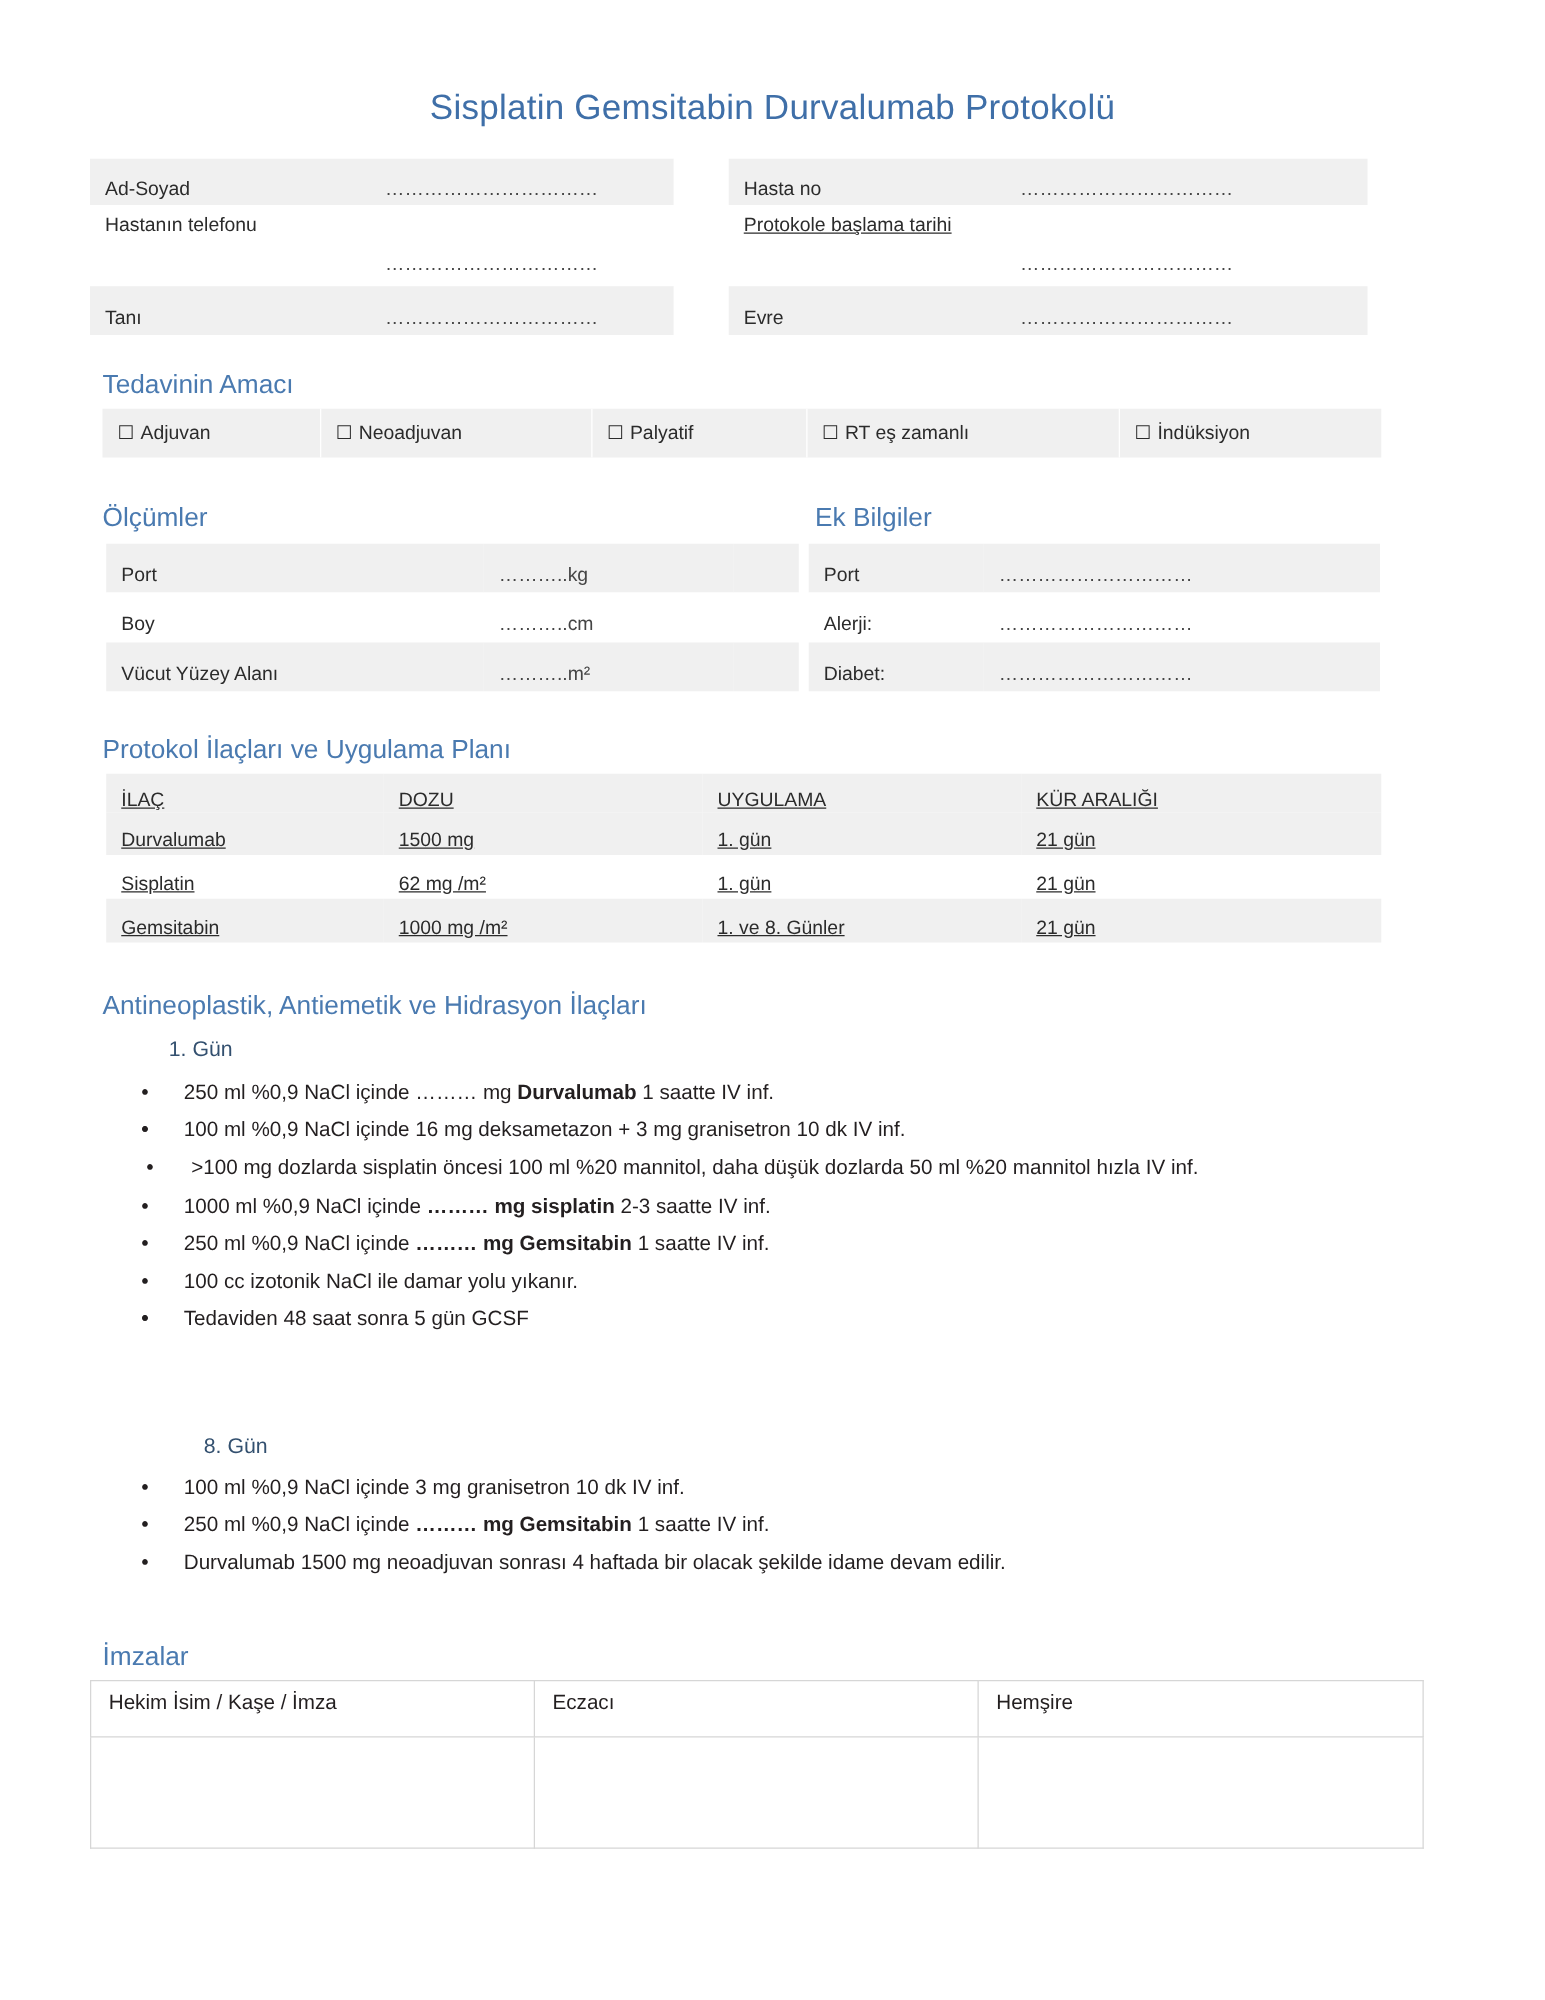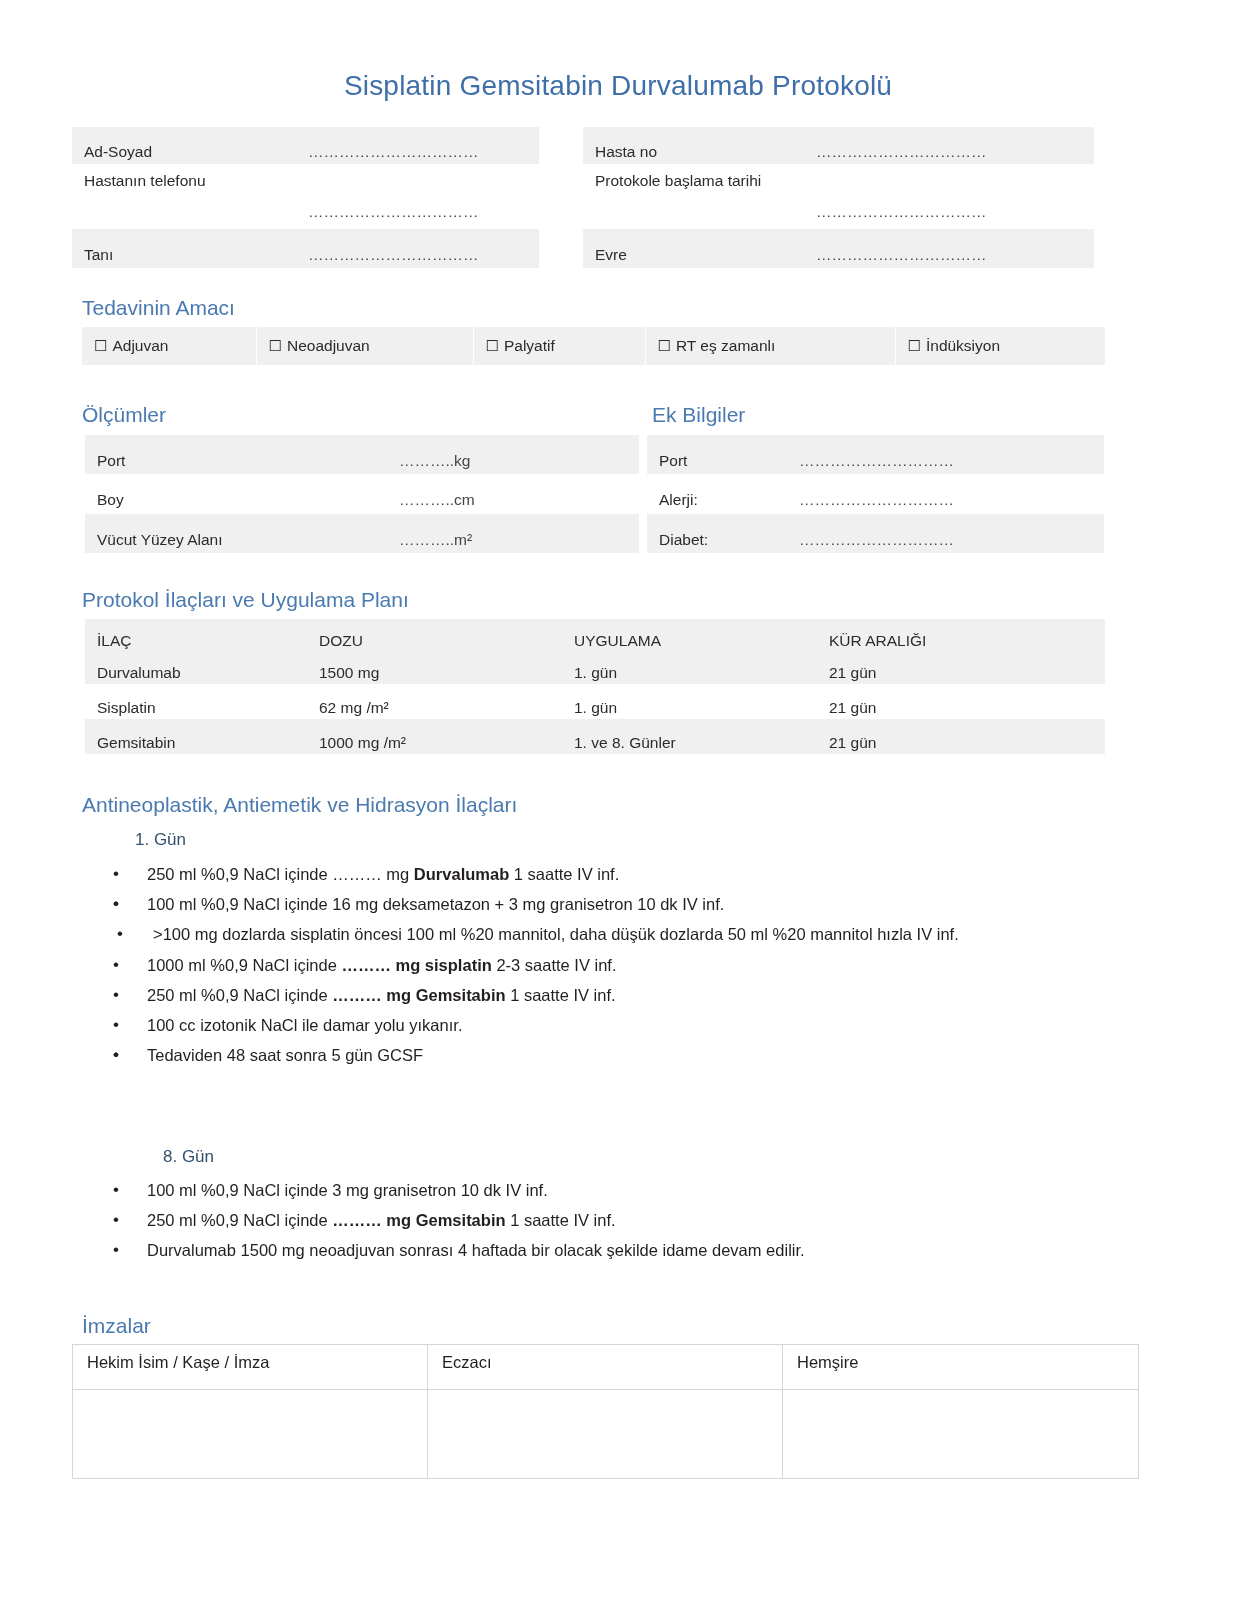--- a/index.html
+++ b/index.html
@@ -147,21 +147,21 @@
         <td class="band">Ad-Soyad</td>
         <td class="band dots">……………………………</td>
         <td class="gap"></td>
         <td class="band">Hasta no</td>
         <td class="band dots">……………………………</td>
       </tr>
       <tr style="height:65px;">
         <td class="nb" style="vertical-align:top; padding-top:8px;">Hastanın telefonu</td>
         <td class="nb dots" style="vertical-align:bottom; padding-bottom:8px;">……………………………</td>
         <td class="gap"></td>
-        <td class="nb" style="vertical-align:top; padding-top:8px;">Protokole başlama tarihi</td>
+        <td class="nb" style="vertical-align:top; padding-top:8px;text-decoration:underline;">Protokole başlama tarihi</td>
         <td class="nb dots" style="vertical-align:bottom; padding-bottom:8px;">……………………………</td>
       </tr>
       <tr style="height:39px;">
         <td class="band">Tanı</td>
         <td class="band dots">……………………………</td>
         <td class="gap"></td>
         <td class="band">Evre</td>
         <td class="band dots">……………………………</td>
       </tr>
     </tbody>
@@ -232,21 +232,21 @@
       </tr>
       <tr style="height:39px;">
         <td class="band">Diabet:</td>
         <td class="band dots">…………………………</td>
       </tr>
     </tbody>
   </table>
 
   <div class="sec-head" style="left:82px; top:588px;">Protokol İlaçları ve Uygulama Planı</div>
 
-  <table class="btable" style="left:85px; top:619px; width:1020px;">
+  <table class="btable" style="left:85px; top:619px; width:1020px;text-decoration:underline;">
     <colgroup>
         <col style="width:222px">
         <col style="width:255px">
         <col style="width:255px">
         <col style="width:288px">
       </colgroup>
     <tbody>
       <tr style="height:31px;">
         <td class="band">İLAÇ</td>
         <td class="band">DOZU</td>

